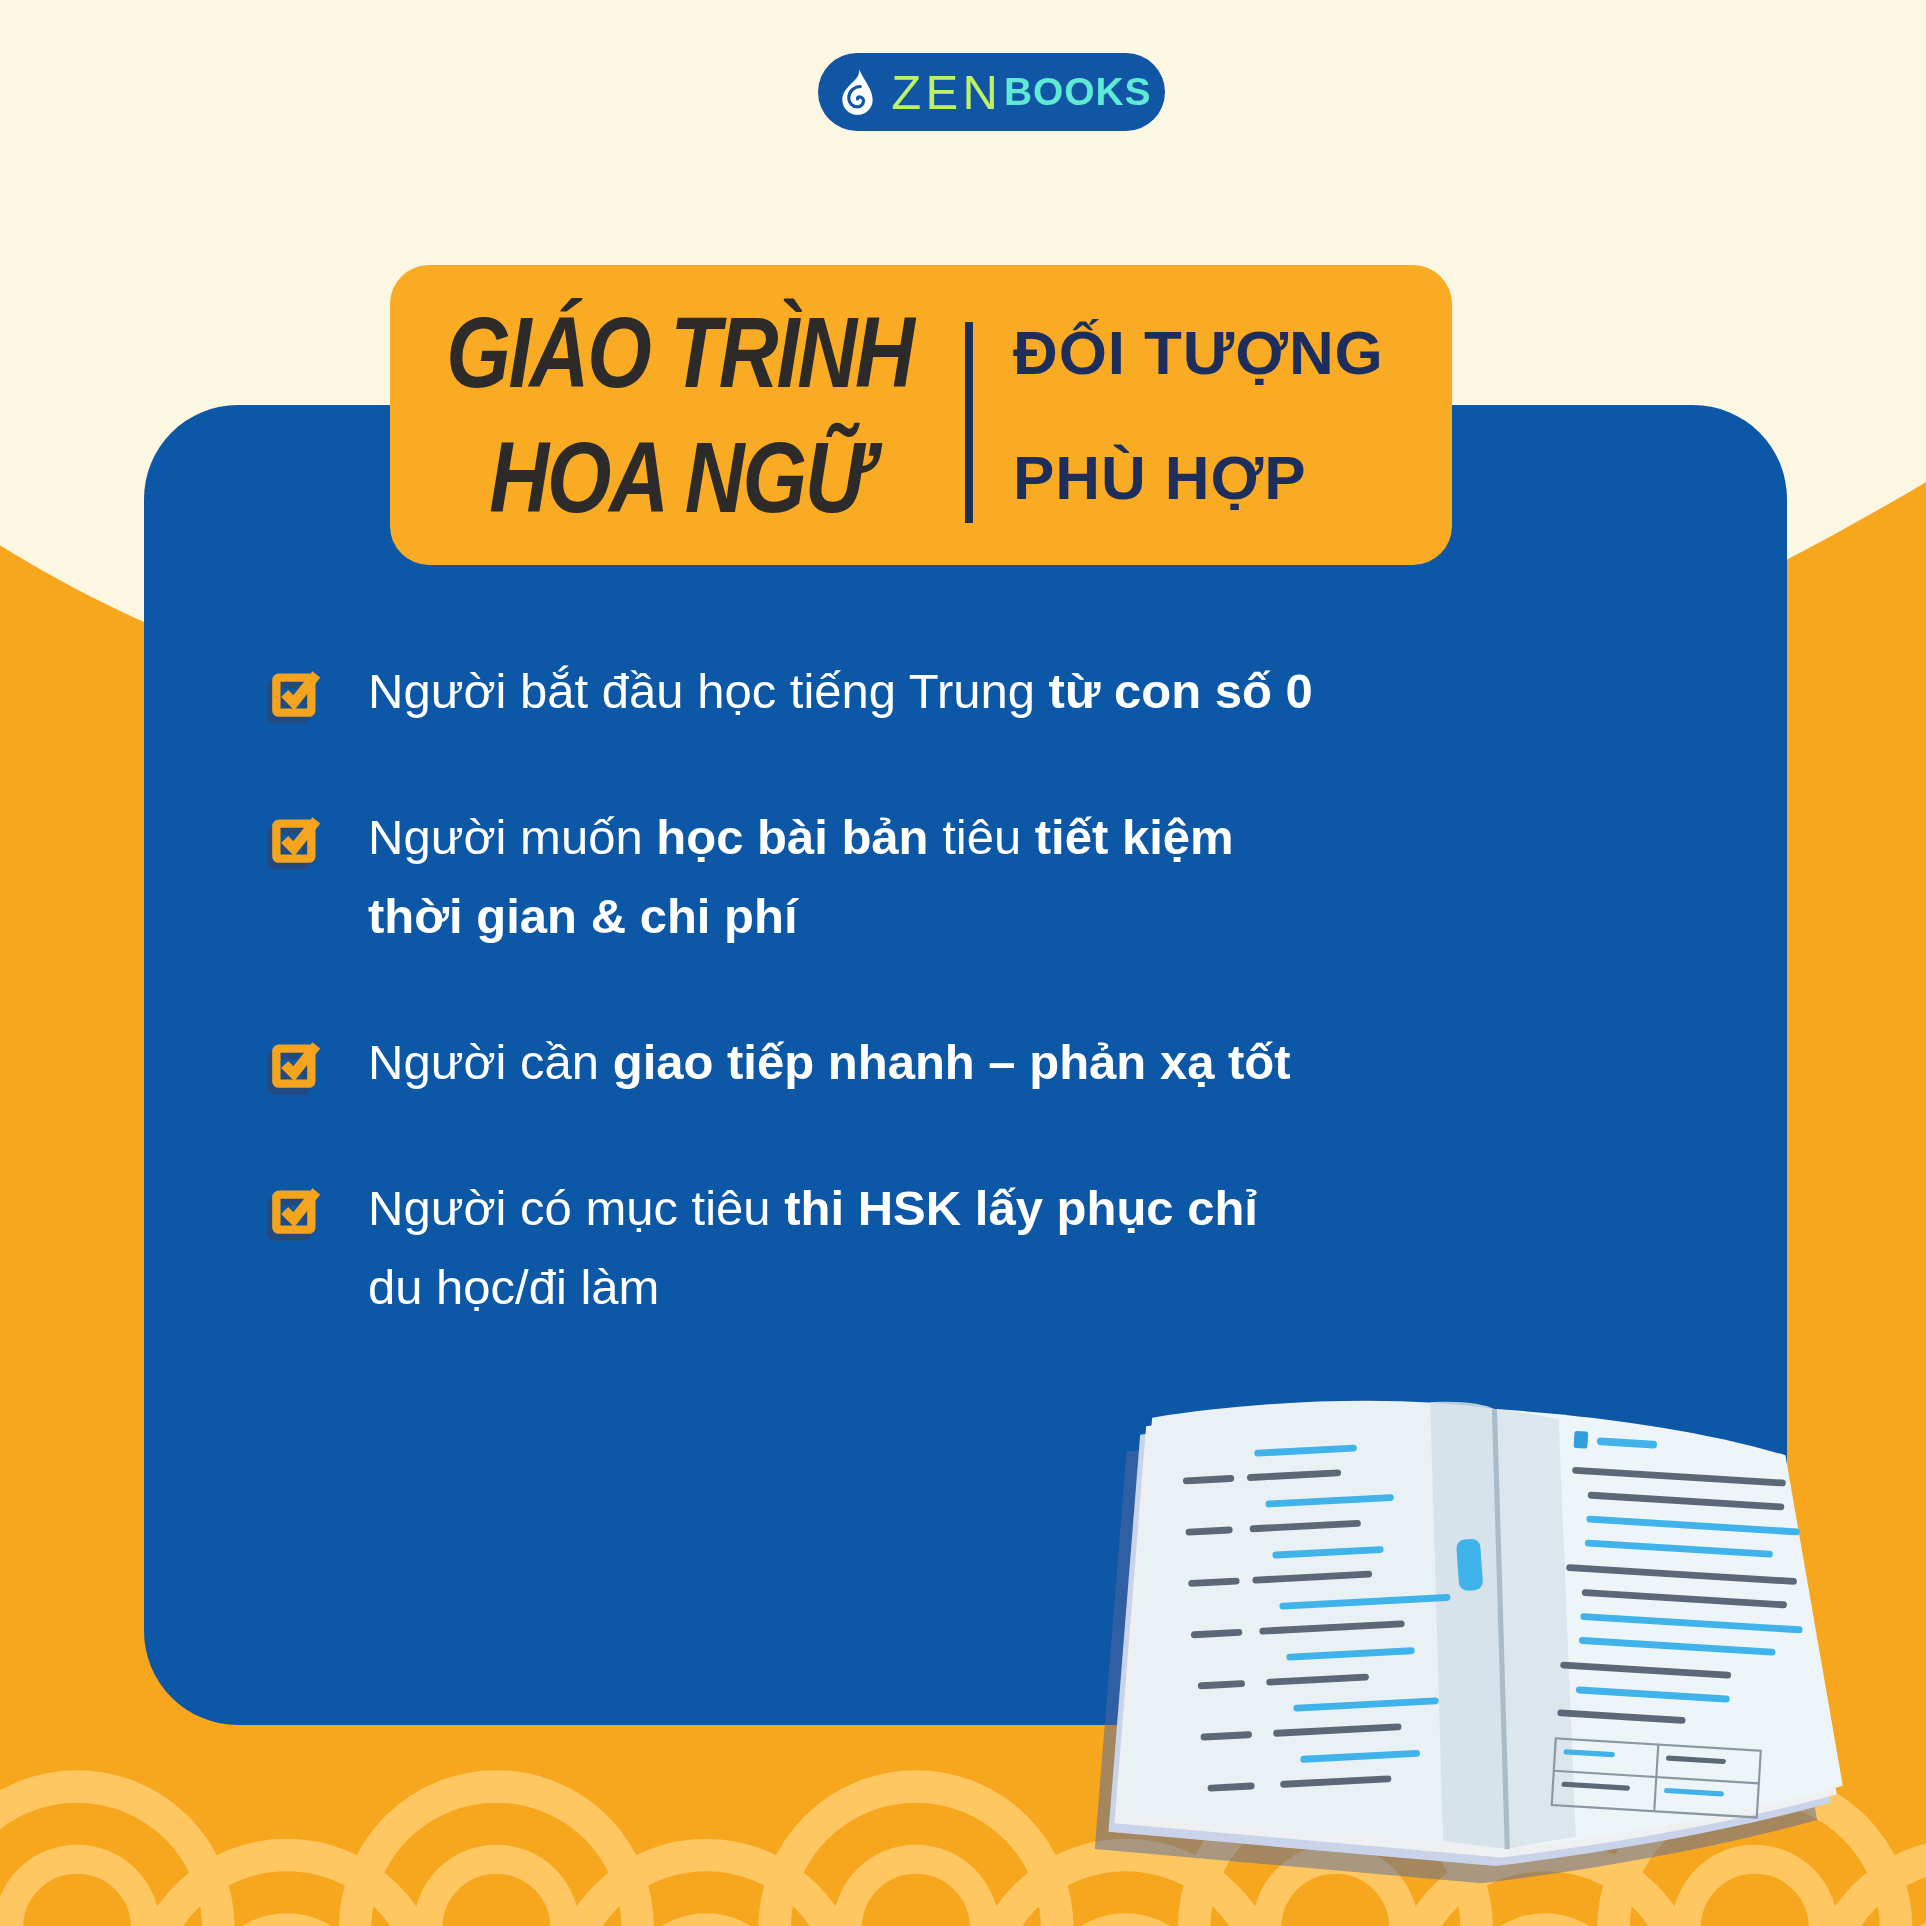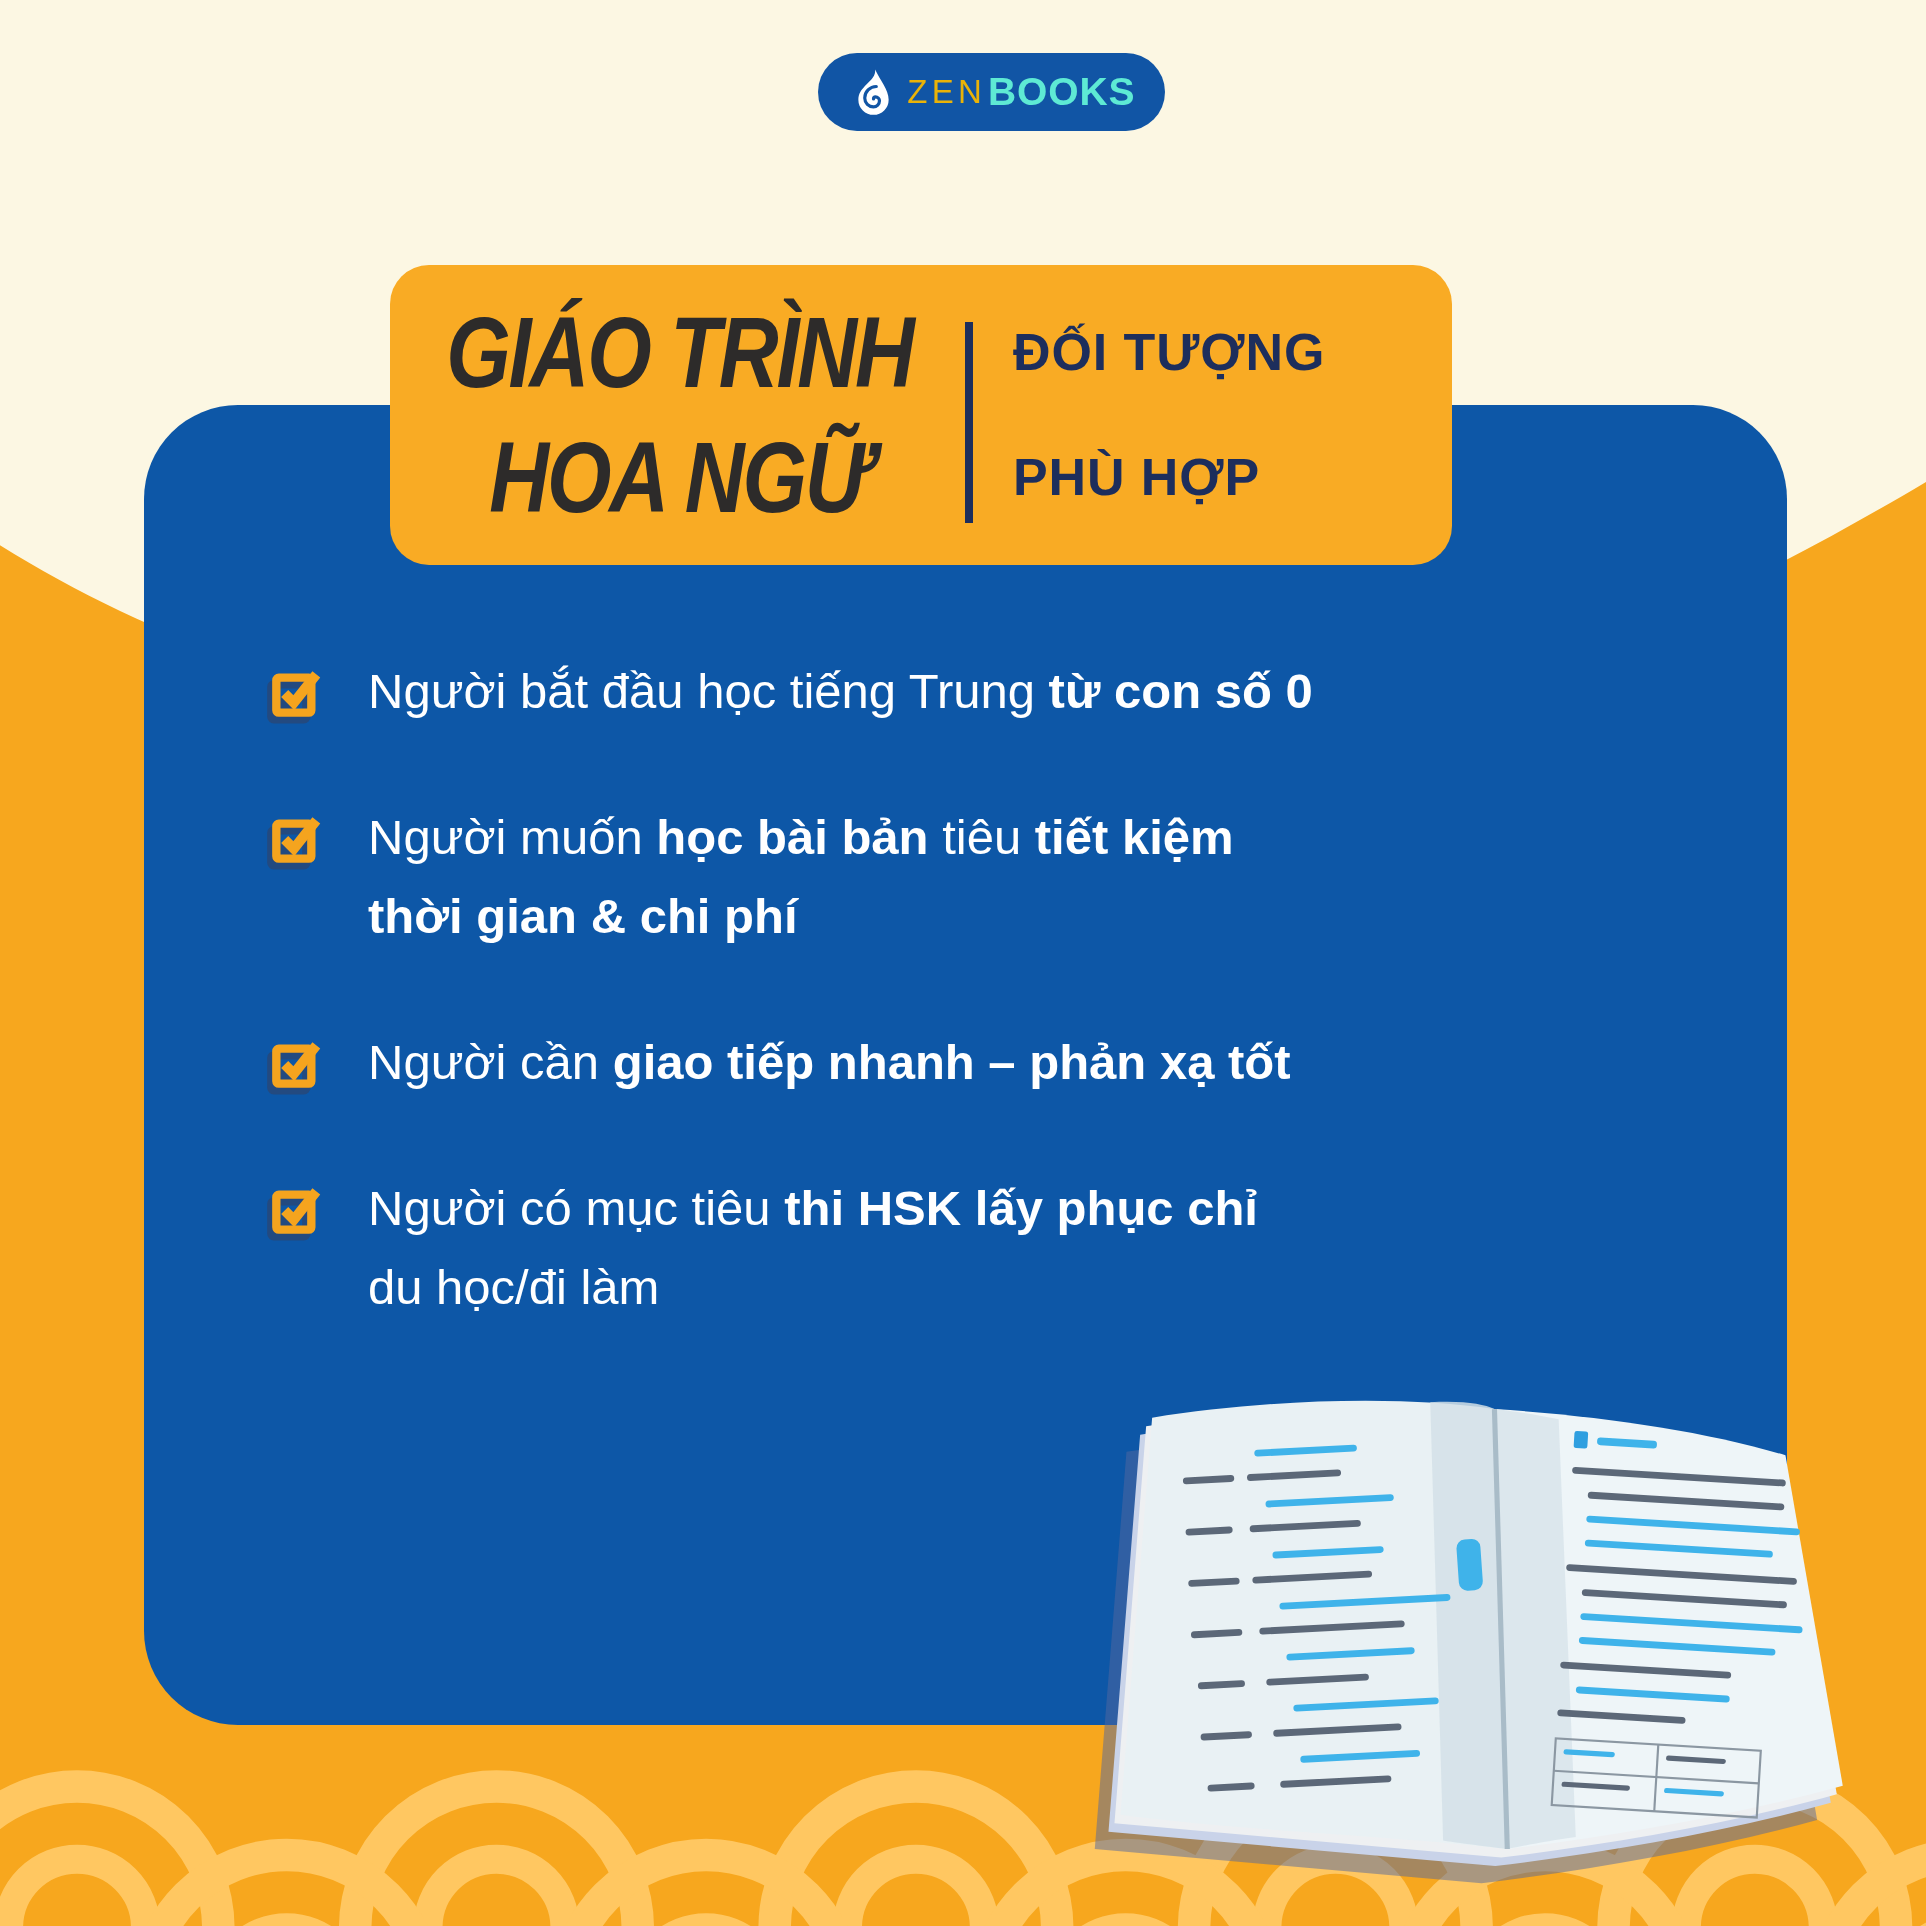--- a/index.html
+++ b/index.html
@@ -31,33 +31,33 @@
     font-style:italic;font-weight:700;font-size:101px;line-height:125px;
     letter-spacing:-2.6px;color:var(--c-title-dark,#2D2B2A);white-space:nowrap;
   }
   .banner-div{
     position:absolute;left:575px;top:57px;width:7.7px;height:201px;
     background:var(--c-navy,#1D2E5C);
   }
   .banner-right{
     position:absolute;left:623px;top:0;height:100%;
     display:flex;flex-direction:column;justify-content:center;
-    font-weight:700;font-size:52px;line-height:125px;letter-spacing:0.9px;
+    font-weight:700;font-size:62px;line-height:125px;letter-spacing:0.9px;
     color:var(--c-navy,#1D2E5C);white-space:nowrap;
   }
 
   .pill{
     position:absolute;left:818px;top:53px;width:347px;height:78px;
     border-radius:39px;background:var(--c-pill-blue,#1155A5);
     display:flex;align-items:center;justify-content:center;gap:8.6px;
   }
   .drop{width:51px;height:51px;}
   .drop-body{fill:#FFFFFF;}
   .drop-spiral{fill:none;stroke:var(--c-pill-blue,#1155A5);stroke-width:4;stroke-linecap:round;}
-  .pill .zen{color:#eab308;font-size:33px;font-weight:400;letter-spacing:4.3px;}
+  .pill .zen{color:#bef264;font-size:49px;font-weight:400;letter-spacing:4.3px;}
   .pill .books{color:#5eead4;font-size:39px;font-weight:700;letter-spacing:0.9px;margin-left:-6.8px;}
 
   .list{position:absolute;left:268px;top:652px;width:1353px;}
   .item{display:flex;align-items:flex-start;margin-bottom:67px;}
   .check{flex:0 0 50px;width:50px;height:50px;margin-top:13.7px;margin-right:50px;}
   .check svg{width:55px;height:55px;overflow:visible;}
   .cb-sh rect,.cb-sh path{fill:none;stroke:var(--c-checkbox-shadow,#234A80);}
   .cb-main rect,.cb-main path{fill:none;stroke:var(--c-checkbox-orange,#F5A41E);}
   .cb-sh rect,.cb-main rect{stroke-width:10px;}
   .cb-sh path,.cb-main path{stroke-width:12px;}

